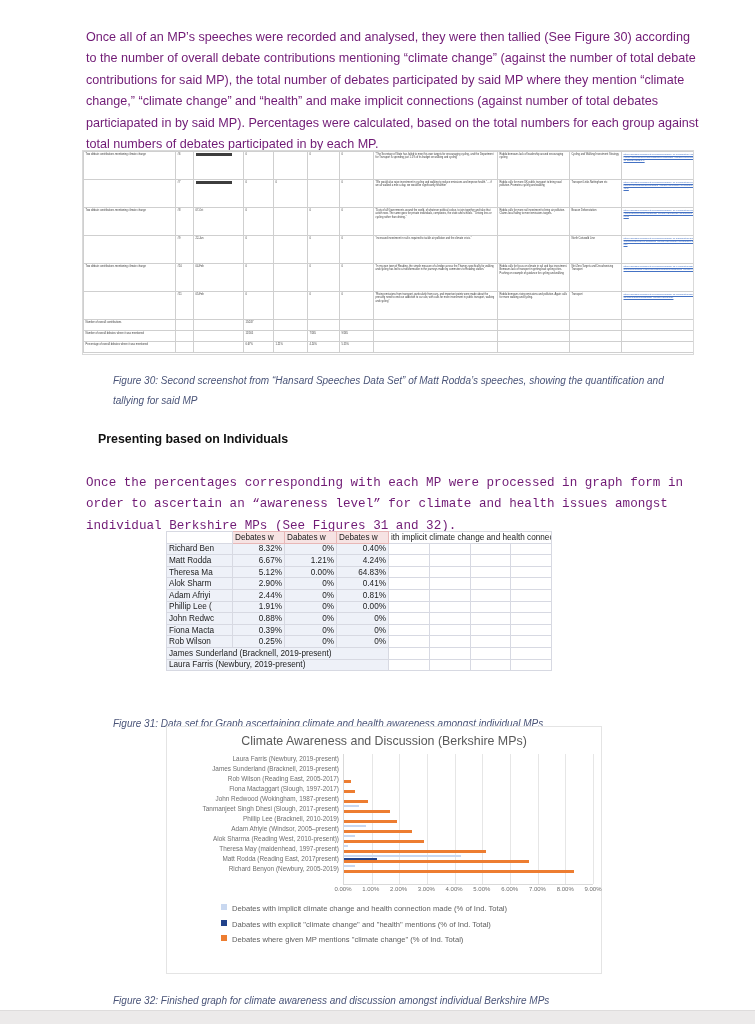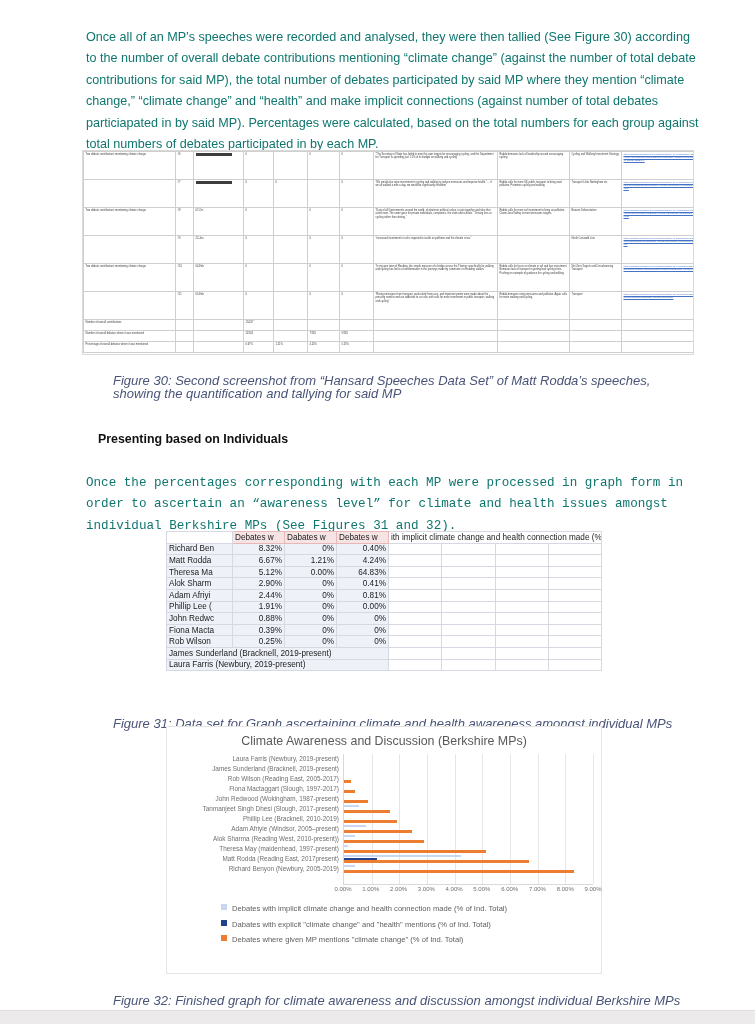--- a/index.html
+++ b/index.html
@@ -17,30 +17,30 @@
     box-sizing:border-box;
     padding:0;
   }
   .bottombar{position:absolute;left:0;top:1010px;width:755px;height:14px;background:#eceaea;border-top:1px solid #dedcdc;}
   .body-text{
     position:absolute;
     left:86px;
     width:614px;
     font-size:12.6px;
     line-height:21.5px;
-    color:#0f766e;
+    color:#701a75;
     text-align:left;
   }
   .h-sub{
     position:absolute;left:86px;width:614px;
     font-size:12.4px;font-weight:bold;color:#111;
   }
   .caption{
     position:absolute;left:113px;width:578px;
-    font-style:italic;font-size:13px;line-height:13px;
+    font-style:italic;font-size:10px;line-height:20px;
     color:#4a5478;
   }
   
   .fig30{
     position:absolute;left:82px;top:150px;width:612px;height:205px;
     background:#ffffff;border:1px solid #d9d9d9;box-sizing:border-box;
     overflow:hidden;
   }
   .ss-table{border-collapse:collapse;table-layout:fixed;width:612px;font-size:2.6px;line-height:3.4px;color:#2b2b2b;}
   .ss-table td{border:0.5px solid #cfcfcf;vertical-align:top;padding:1px 1.5px;overflow:hidden;word-wrap:break-word;}
@@ -48,21 +48,21 @@
   .ss-url{color:#4472c4;text-decoration:underline;word-break:break-all;font-size:2.4px;line-height:3.1px;}
   .ss-redact{display:inline-block;width:36px;height:3px;background:#3d3d3d;vertical-align:middle;}
   .c1{width:88px}.c2{width:14px}.c3{width:46px}.c4{width:26px}.c5{width:30px}
   .c6{width:28px}.c7{width:30px}.c8{width:120px}.c9{width:68px}.c10{width:48px}.c11{width:114px}
   
   .fig31{
     position:absolute;left:166px;top:531px;width:436px;height:160px;
     background:#fff;box-sizing:border-box;overflow:hidden;
     font-size:8.2px;color:#1b1b1b;
   }
-  .xl{border-collapse:collapse;table-layout:fixed;width:436px;}
+  .xl{border-collapse:collapse;table-layout:fixed;width:386px;}
   .xl td{height:11.6px;padding:0 2px;border:0.7px solid #d7d9e2;box-sizing:border-box;white-space:nowrap;overflow:hidden;}
   .xl .hd{background:#f6e3e3;border-color:#e8b7b7;font-weight:normal;text-align:left;}
   .xl .hdplain{background:#ffffff;border-color:#d7d9e2;}
   .xl .nm{background:#eef1f8;text-align:left;}
   .xl .num{background:#eef1f8;text-align:right;}
   .xl .blank{background:#ffffff;}
   .xl .wide{background:#eef1f8;text-align:left;}
   .w-name{width:66px}.w-num{width:52px}.w-rest{width:45px}
   
   .fig32{

